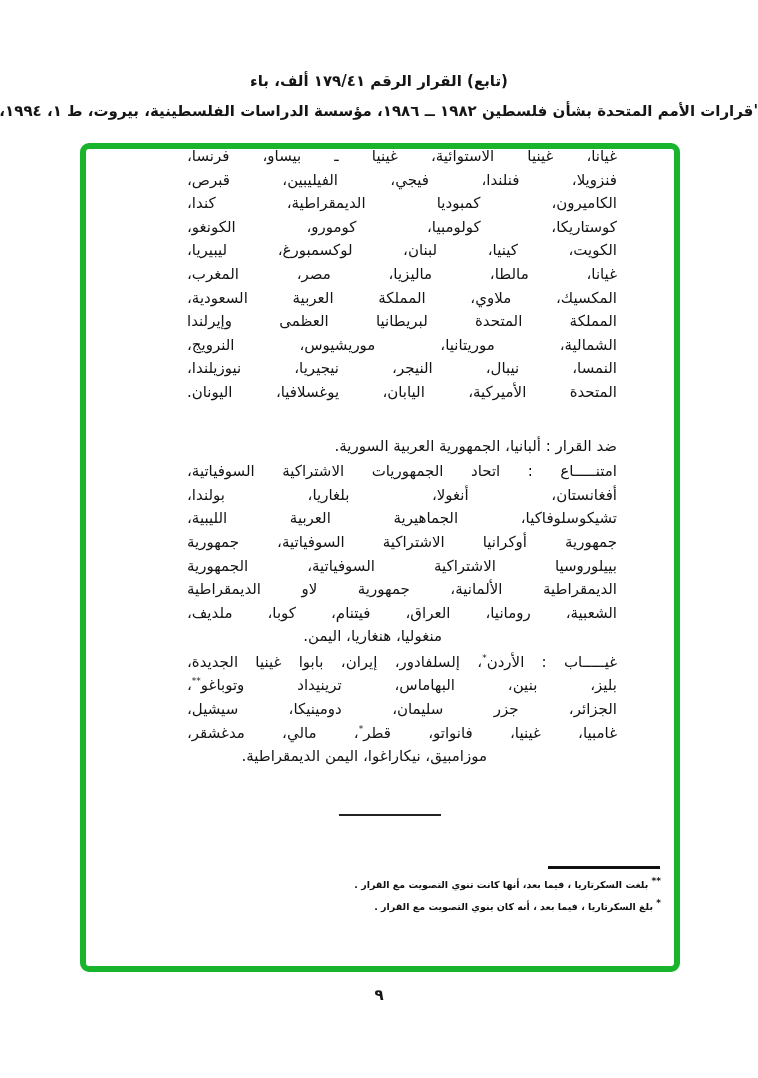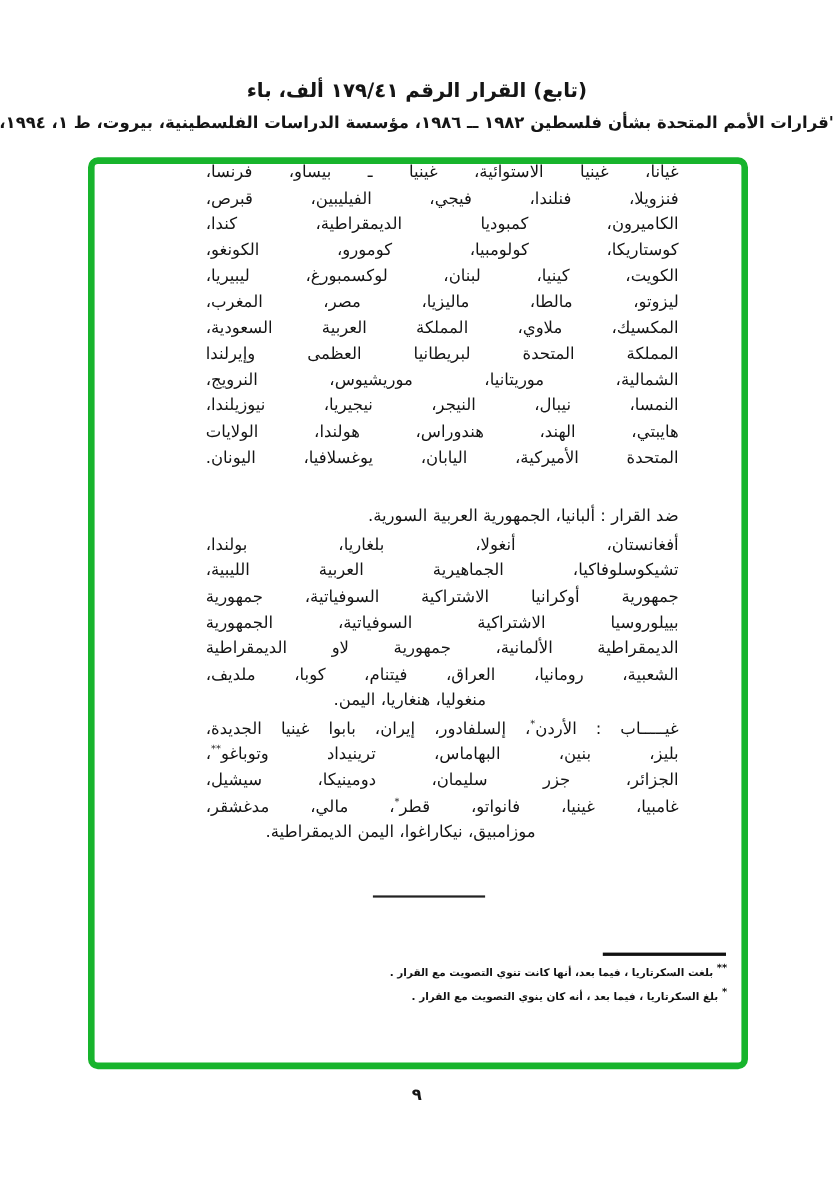--- a/index.html
+++ b/index.html
@@ -3,21 +3,21 @@
 <meta charset="utf-8">
 <style>
   html,body { margin:0; padding:0; background:#ffffff; }
   .page {
     position:relative; width:758px; height:1078px; background:#ffffff;
     font-family:"DejaVu Sans", sans-serif; color:#151515; overflow:hidden;
   }
   .page-title {
     position:absolute; top:72px; left:0; right:0;
     text-align:center; direction:rtl;
-    font-weight:bold; font-size:18px; letter-spacing:0;
+    font-weight:bold; font-size:15px; letter-spacing:0;
   }
   .source-citation {
     position:absolute; top:102px; left:0; right:0;
     text-align:center; direction:rtl;
     font-weight:bold; font-size:15px; white-space:nowrap;
   }
   .decision-box {
     position:absolute; left:80px; top:143px; width:600px; height:829px;
     box-sizing:border-box; border:6px solid #17b42c; border-radius:9px;
     background:transparent;
@@ -62,32 +62,32 @@
 
   <div class="decision-box" style="border-color: rgb(23, 180, 44);"></div>
 
   <div class="text-content">
       <div class="section">
         <div class="line justify">غيانا، غينيا الاستوائية، غينيا ـ بيساو، فرنسا،</div>
         <div class="line justify">فنزويلا، فنلندا، فيجي، الفيليبين، قبرص،</div>
         <div class="line justify">الكاميرون، كمبوديا الديمقراطية، كندا،</div>
         <div class="line justify">كوستاريكا، كولومبيا، كومورو، الكونغو،</div>
         <div class="line justify">الكويت، كينيا، لبنان، لوكسمبورغ، ليبيريا،</div>
-        <div class="line justify">ليزوتو، مالطا، ماليزيا، مصر، المغرب،</div>
+        <div class="line justify">غيانا، مالطا، ماليزيا، مصر، المغرب،</div>
         <div class="line justify">المكسيك، ملاوي، المملكة العربية السعودية،</div>
         <div class="line justify">المملكة المتحدة لبريطانيا العظمى وإيرلندا</div>
         <div class="line justify">الشمالية، موريتانيا، موريشيوس، النرويج،</div>
         <div class="line justify">النمسا، نيبال، النيجر، نيجيريا، نيوزيلندا،</div>
-        <div class="line justify">هايبتي، الهند، هندوراس، هولندا، الولايات</div>
         <div class="line justify">المتحدة الأميركية، اليابان، يوغسلافيا، اليونان.</div>
       </div>
       <div class="section">
         <div class="line start">ضد القرار : ألبانيا، الجمهورية العربية السورية.</div>
       </div>
       <div class="section">
+        <div class="line justify">امتنـــــاع : اتحاد الجمهوريات الاشتراكية السوفياتية،</div>
         <div class="line justify">أفغانستان، أنغولا، بلغاريا، بولندا،</div>
         <div class="line justify">تشيكوسلوفاكيا، الجماهيرية العربية الليبية،</div>
         <div class="line justify">جمهورية أوكرانيا الاشتراكية السوفياتية، جمهورية</div>
         <div class="line justify">بييلوروسيا الاشتراكية السوفياتية، الجمهورية</div>
         <div class="line justify">الديمقراطية الألمانية، جمهورية لاو الديمقراطية</div>
         <div class="line justify">الشعبية، رومانيا، العراق، فيتنام، كوبا، ملديف،</div>
         <div class="line tail-mid">منغوليا، هنغاريا، اليمن.</div>
       </div>
       <div class="section">
         <div class="line justify">غيـــــاب : الأردن<sup>*</sup>، إلسلفادور، إيران، بابوا غينيا الجديدة،</div>

